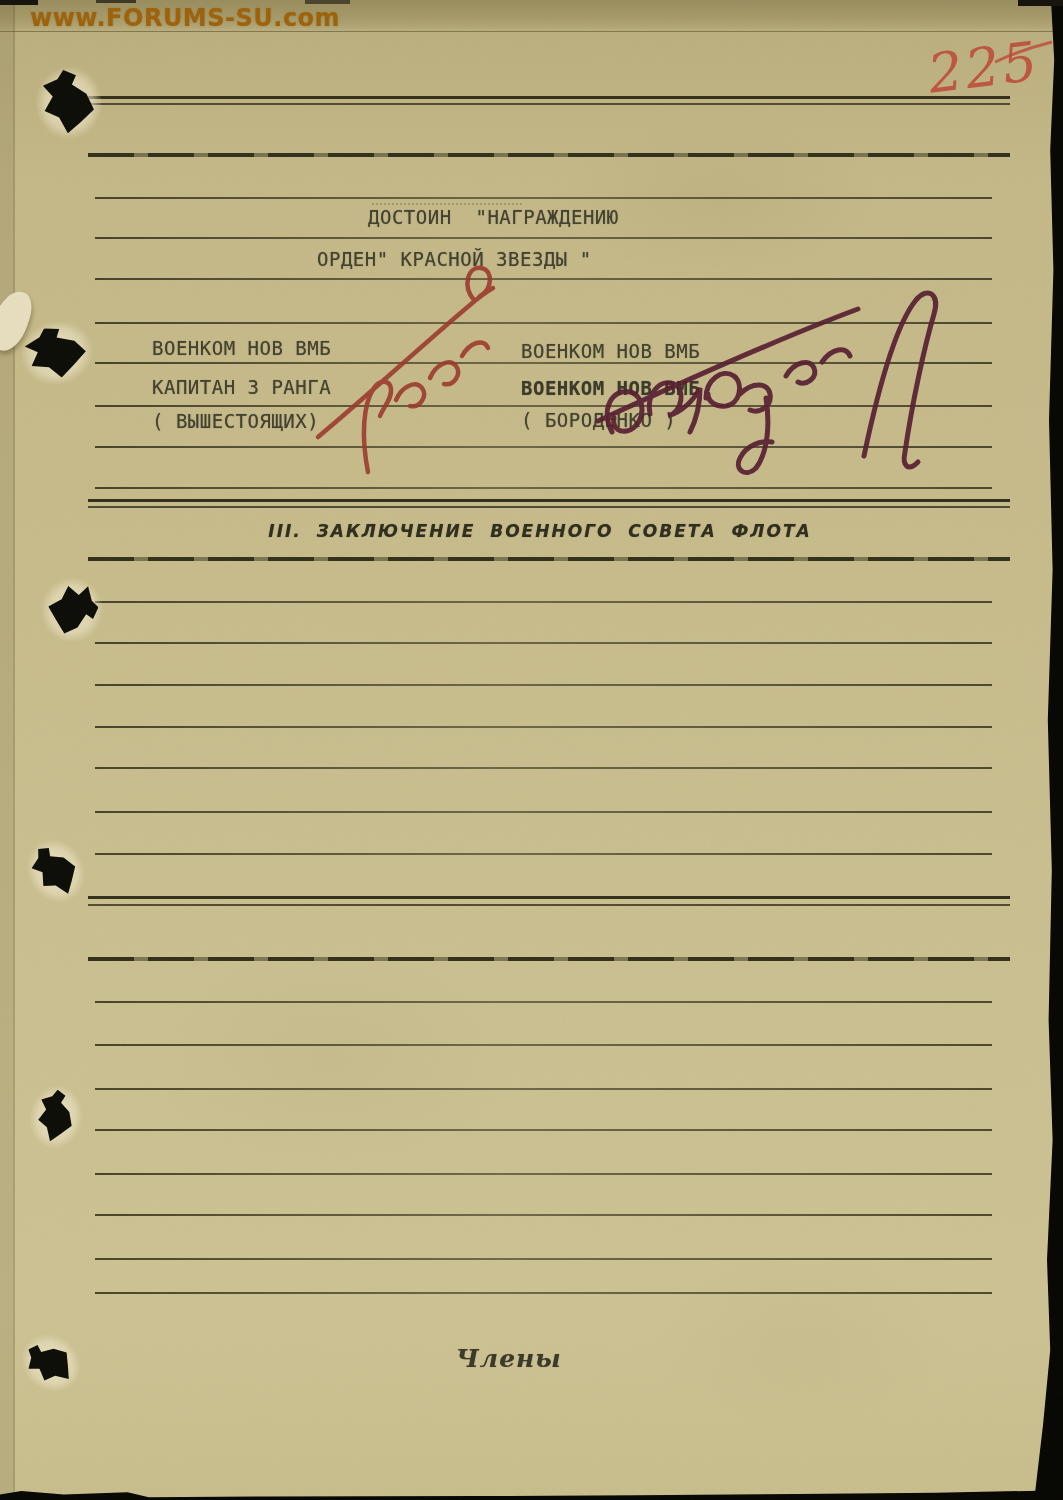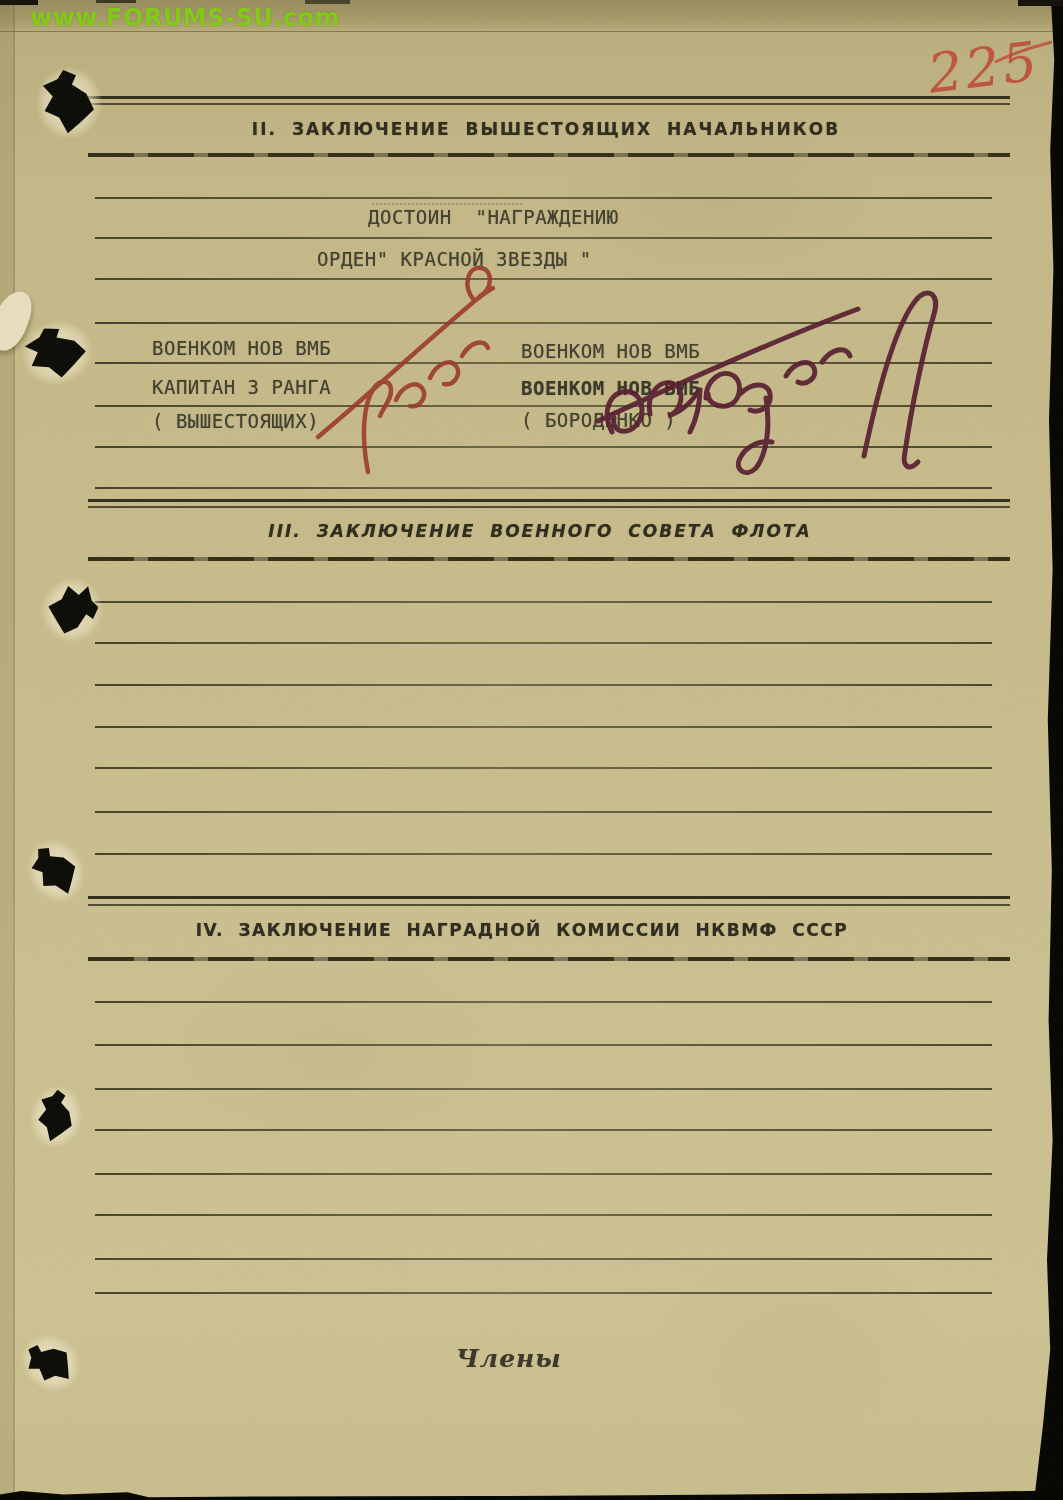--- a/index.html
+++ b/index.html
@@ -7,21 +7,21 @@
           font-family:"DejaVu Sans",sans-serif;}
   .paper{position:absolute;inset:0;
     background:linear-gradient(180deg,#ab9f6e 0%,#bdb181 2.2%,#c6ba8a 12%,#c9bd8d 35%,#ccc192 62%,#cfc495 88%,#cabf8e 100%);}
   .top-band{position:absolute;left:0;top:0;width:100%;height:31px;
     background:linear-gradient(180deg,#9a8e60 0%,#a89c6b 60%,rgba(168,156,107,0) 100%);
     border-bottom:1px solid rgba(90,80,40,.35);}
   .stain{position:absolute;border-radius:50%;pointer-events:none;}
   .crease{position:absolute;left:13px;top:0;width:2px;height:100%;background:rgba(80,70,40,.28);}
   .left-band{position:absolute;left:0;top:0;width:13px;height:100%;background:rgba(110,100,60,.18);}
 
-  .watermark{position:absolute;left:30px;top:4px;font-weight:bold;font-size:24px;color:#84cc16;
+  .watermark{position:absolute;left:30px;top:4px;font-weight:bold;font-size:24px;color:#a16207;
     letter-spacing:.5px;text-shadow:0 0 2px rgba(120,110,70,.6);}
   .page-num{position:absolute;left:928px;top:36px;font-family:"DejaVu Serif",serif;font-style:italic;
     font-size:54px;color:#c04a39;letter-spacing:3px;transform:rotate(-7deg);opacity:.88;}
 
   .rule{position:absolute;left:95px;width:897px;height:1.5px;
     background:linear-gradient(90deg,rgba(48,46,26,.85),rgba(48,46,26,.6) 45%,rgba(48,46,26,.82));}
   .hrule{position:absolute;left:88px;width:922px;background:#32301b;}
   .hrule.ragged{background:repeating-linear-gradient(90deg,#32301b 0 46px,rgba(50,48,27,.5) 46px 60px);}
 
   .section-title{position:absolute;transform:translateX(-50%);white-space:nowrap;
@@ -63,21 +63,20 @@
 
   <div class="stain" style="left:560px;top:120px;width:320px;height:160px;background:radial-gradient(closest-side,rgba(140,125,80,.10),rgba(140,125,80,0));"></div>
   <div class="stain" style="left:150px;top:950px;width:360px;height:220px;background:radial-gradient(closest-side,rgba(150,138,92,.08),rgba(150,138,92,0));"></div>
   <div class="stain" style="left:650px;top:1250px;width:300px;height:180px;background:radial-gradient(closest-side,rgba(150,138,92,.08),rgba(150,138,92,0));"></div>
 
   <div class="watermark">www.FORUMS-SU.com</div>
   <div class="page-num">225</div>
 
   <div class="hrule" style="top:96px;height:3px;"></div>
   <div class="hrule" style="top:103px;height:1.5px;opacity:.8;"></div>
-  <div class="section-title" style="left:546px;top:119px;">II.  ЗАКЛЮЧЕНИЕ  ВЫШЕСТОЯЩИХ  НАЧАЛЬНИКОВ</div>
   <div class="hrule ragged" style="top:153px;height:3.5px;"></div>
 
   <div class="rule" style="top:197px"></div>
   <div class="rule" style="top:237px"></div>
   <div class="rule" style="top:278px"></div>
   <div class="rule" style="top:322px"></div>
   <div class="rule" style="top:362px"></div>
   <div class="rule" style="top:405px"></div>
   <div class="rule" style="top:446px"></div>
   <div class="rule" style="top:487px"></div>
@@ -102,21 +101,20 @@
   <div class="rule" style="top:601px"></div>
   <div class="rule" style="top:642px"></div>
   <div class="rule" style="top:684px"></div>
   <div class="rule" style="top:726px"></div>
   <div class="rule" style="top:767px"></div>
   <div class="rule" style="top:811px"></div>
   <div class="rule" style="top:853px"></div>
 
   <div class="hrule" style="top:896px;height:3px;"></div>
   <div class="hrule" style="top:904px;height:1.5px;opacity:.8;"></div>
-  <div class="section-title" style="left:522px;top:920px;letter-spacing:1.5px;">IV.  ЗАКЛЮЧЕНИЕ  НАГРАДНОЙ  КОМИССИИ  НКВМФ  СССР</div>
   <div class="hrule ragged" style="top:957px;height:3.5px;"></div>
 
   <div class="rule" style="top:1001px"></div>
   <div class="rule" style="top:1044px"></div>
   <div class="rule" style="top:1088px"></div>
   <div class="rule" style="top:1129px"></div>
   <div class="rule" style="top:1173px"></div>
   <div class="rule" style="top:1214px"></div>
   <div class="rule" style="top:1258px"></div>
   <div class="rule" style="top:1292px"></div>

